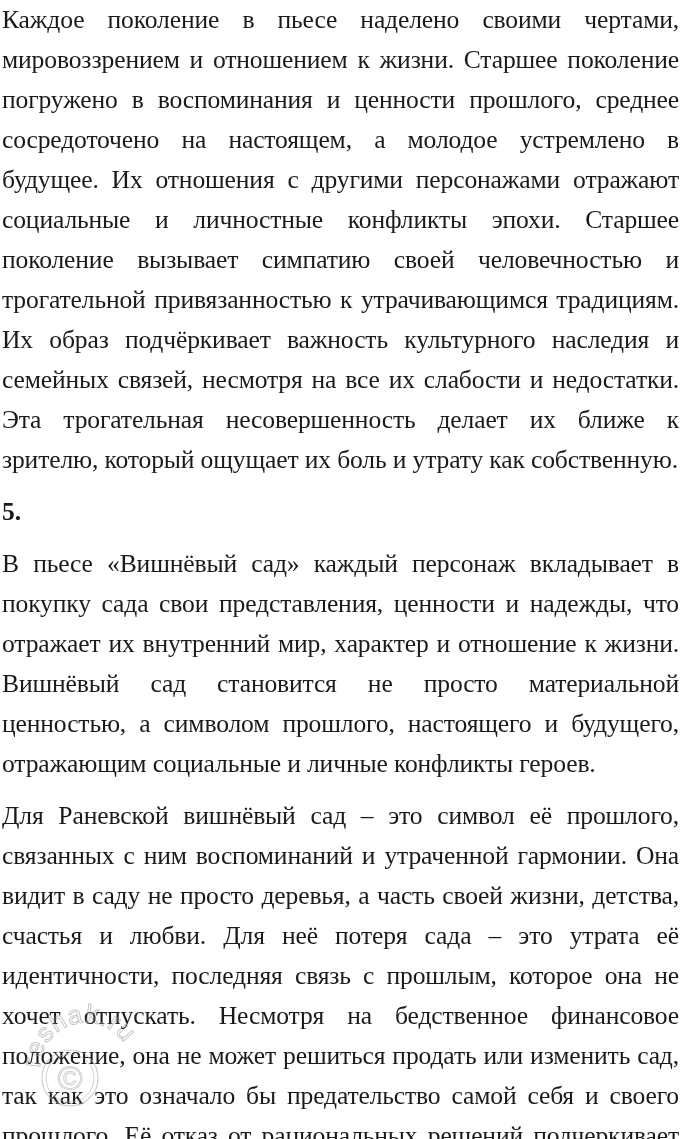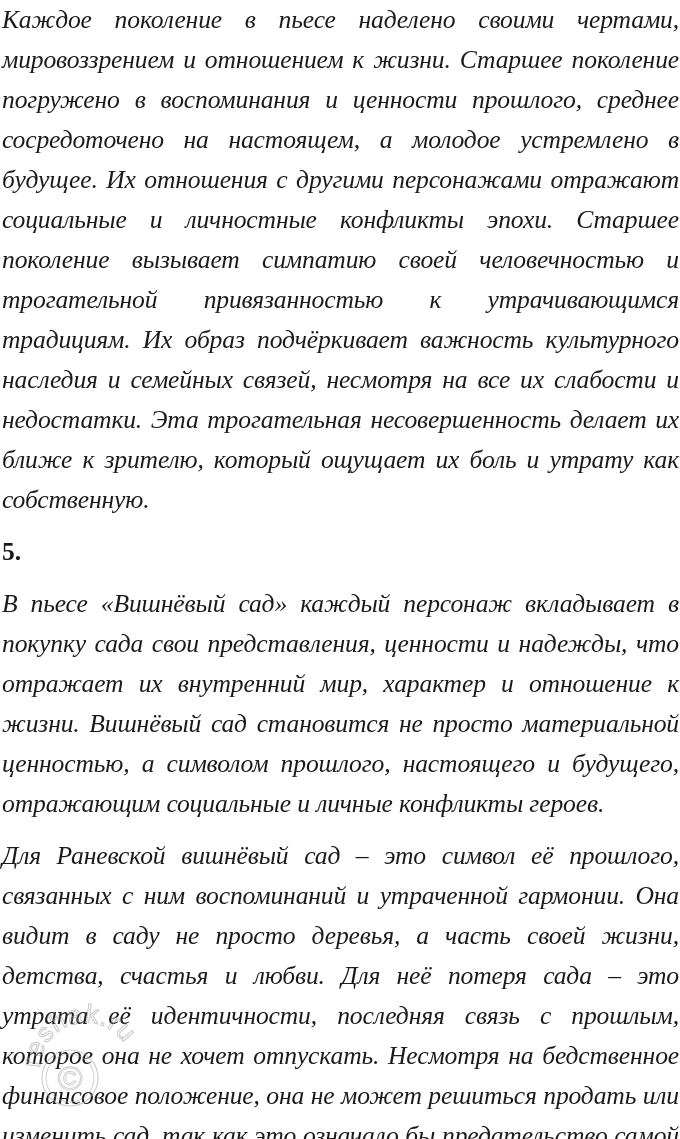--- a/index.html
+++ b/index.html
@@ -20,21 +20,20 @@
       width: 677px;
       font-family: "Liberation Serif", "DejaVu Serif", serif;
       font-size: 25.6px;
       line-height: 40px;
       color: #1a1a1a;
       text-align: justify;
       letter-spacing: -0.15px;
     }
     .para {
       margin: 0 0 12px 0;
-      font-style: italic;
     }
     .heading {
       margin: 0 0 12px 0;
       font-weight: bold;
       text-align: left;
     }
     .watermark {
       position: absolute;
       left: 18px;
       top: 990px;

